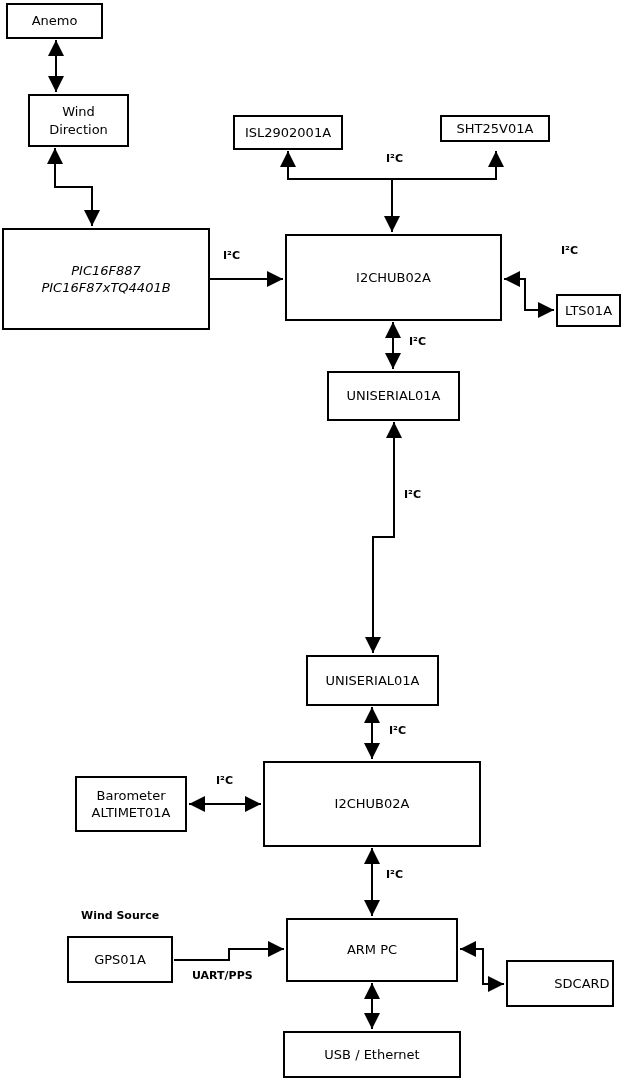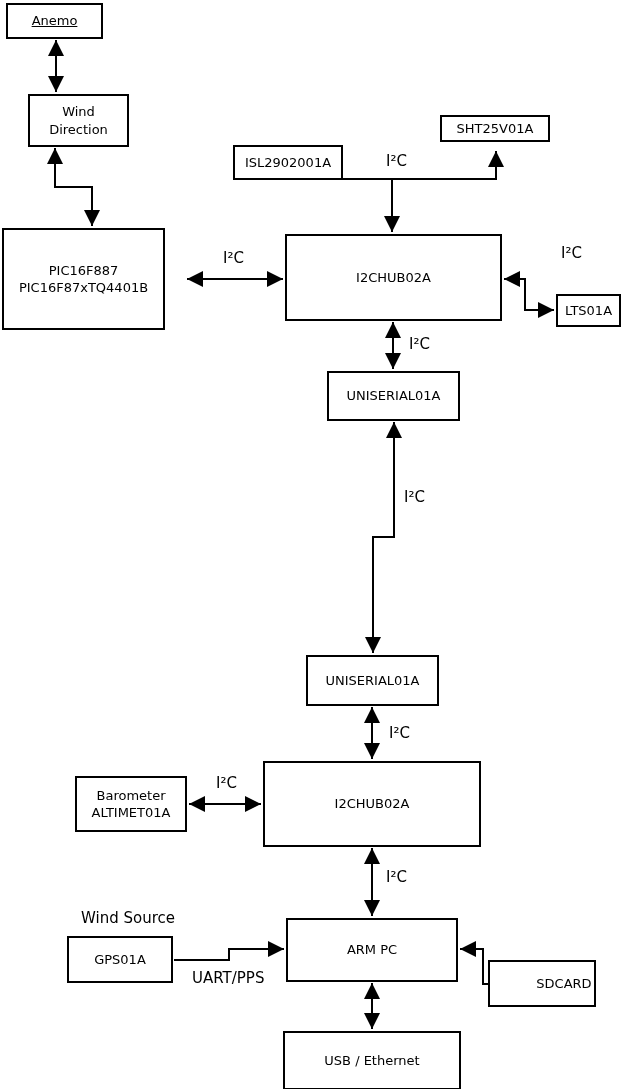--- a/index.html
+++ b/index.html
@@ -30,23 +30,24 @@
     display: flex;
     align-items: center;
     justify-content: center;
     text-align: center;
     font-size: 13px;
     line-height: 1.32;
     white-space: pre-line;
   }
   .edge-label {
     position: absolute;
-    font-size: 15px;
+    font-size: 11px;
     line-height: 1.1;
     white-space: nowrap;
+    font-weight: bold;
   }
 </style>
 </head>
 <body>
 
 <div class="canvas">
 
   <svg class="edges" viewBox="0 0 640 1089" xmlns="http://www.w3.org/2000/svg">
     <defs>
       <marker id="arrow" viewBox="0 0 10 10" refX="10" refY="5" markerWidth="8" markerHeight="8" orient="auto-start-reverse">
@@ -75,52 +76,52 @@
 
     <polyline points="372,848 372,916" marker-start="url(#arrow)" marker-end="url(#arrow)"></polyline>
 
     <polyline points="174,960 229,960 229,949 284,949" marker-end="url(#arrow)"></polyline>
 
     <polyline points="460,949 483,949 483,984 504,984" marker-start="url(#arrow)" marker-end="url(#arrow)"></polyline>
 
     <polyline points="372,983 372,1029" marker-start="url(#arrow)" marker-end="url(#arrow)"></polyline>
   </svg>
 
-  <div class="node" style="left:6px; top:3px; width:97px; height:36px;text-decoration:underline;">Anemo</div>
+  <div class="node" style="left:6px; top:3px; width:97px; height:36px;">Anemo</div>
 
   <div class="node" style="left:5px; top:94px; width:101px; height:53px;margin-left:23px;">Wind
 Direction</div>
 
-  <div class="node" style="left:2px; top:228px; width:163px; height:102px;">PIC16F887
+  <div class="node" style="left:2px; top:228px; width:208px; height:102px;font-style:italic;">PIC16F887
 PIC16F87xTQ4401B</div>
 
-  <div class="node" style="left:233px; top:115px; width:110px; height:35px;margin-top:30px;">ISL2902001A</div>
+  <div class="node" style="left:233px; top:115px; width:110px; height:35px;">ISL2902001A</div>
 
   <div class="node" style="left:440px; top:115px; width:110px; height:27px;">SHT25V01A</div>
 
   <div class="node" style="left:285px; top:234px; width:217px; height:87px;">I2CHUB02A</div>
 
   <div class="node" style="left:556px; top:294px; width:65px; height:33px;">LTS01A</div>
 
   <div class="node" style="left:327px; top:371px; width:133px; height:50px;">UNISERIAL01A</div>
 
   <div class="node" style="left:306px; top:655px; width:133px; height:51px;">UNISERIAL01A</div>
 
   <div class="node" style="left:75px; top:776px; width:112px; height:56px;">Barometer
 ALTIMET01A</div>
 
   <div class="node" style="left:263px; top:761px; width:218px; height:86px;">I2CHUB02A</div>
 
   <div class="node" style="left:286px; top:918px; width:172px; height:64px;">ARM PC</div>
 
   <div class="node" style="left:67px; top:936px; width:106px; height:47px;text-align:right;">GPS01A</div>
 
-  <div class="node" style="left:488px; top:960px; width:108px; height:47px;padding-left:44px;">SDCARD</div>
+  <div class="node" style="left:506px; top:960px; width:108px; height:47px;padding-left:44px;">SDCARD</div>
 
-  <div class="node" style="left:283px; top:1031px; width:178px; height:59px;">USB / Ethernet</div>
+  <div class="node" style="left:283px; top:1031px; width:178px; height:47px;">USB / Ethernet</div>
 
   <div class="edge-label" style="left:386px; top:153px;">I²C</div>
 
   <div class="edge-label" style="left:223px; top:250px;">I²C</div>
 
   <div class="edge-label" style="left:561px; top:245px;">I²C</div>
 
   <div class="edge-label" style="left:409px; top:336px;">I²C</div>
 
   <div class="edge-label" style="left:404px; top:489px;">I²C</div>

